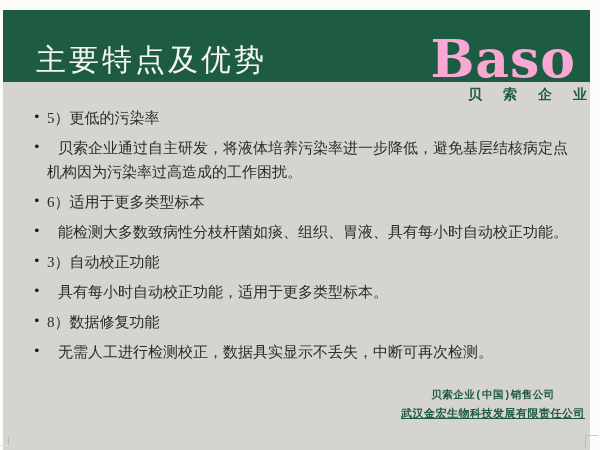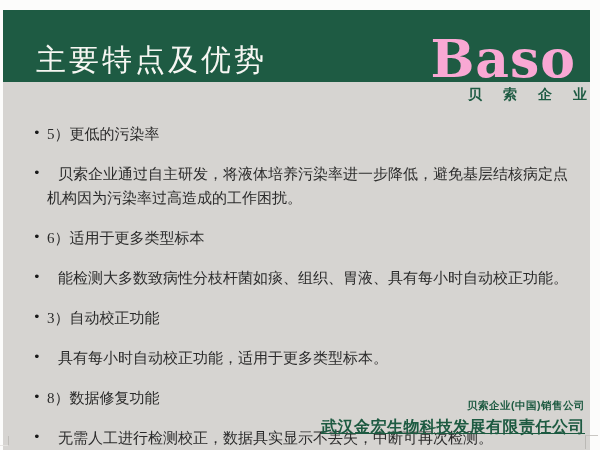--- a/index.html
+++ b/index.html
@@ -42,30 +42,30 @@
     color:#2b2b2b;
   }
   .bullet-item{
     position:relative; padding-left:17px;
     font-size:15px; line-height:24px; margin-bottom:6px;
   }
   .bullet-item .dot{
     position:absolute; left:3px; top:-1px; font-size:13px; color:#1a1a1a;
     font-family:"DejaVu Sans","Liberation Sans",sans-serif;
   }
-  .bullet-item .btext{display:block;margin-top:16px;}
+  .bullet-item .btext{display:block;}
   .bullet-item.detail .btext{text-indent:11px;}
   
   .footer{
-    position:absolute; right:15px; bottom:7px; text-align:right;
+    position:absolute; right:15px; bottom:7px; text-align:center;
     color:#1d5a41;
-    font-family:Liberation Sans, sans-serif;
+    font-family:Liberation Mono, monospace;
   }
   .footer .f1{font-size:10.5px; font-weight:bold; margin-bottom:4px; letter-spacing:0.5px;}
-  .footer .f2{font-size:16px; font-weight:bold; text-decoration:underline; margin-bottom:5px; letter-spacing:0.5px;}
+  .footer .f2{font-size:11px; font-weight:bold; text-decoration:underline; margin-bottom:22px; letter-spacing:0.5px;}
   .footer .f3{font-size:8px; font-weight:bold; color:#2e6b52;}
   
   .corner-mark-right{
     position:absolute; right:2px; bottom:1px; width:12px; height:13px;
     border-left:1px solid #b9b7b3; border-top:1px solid #c4c2be; opacity:.9;
   }
   .corner-mark-left{
     position:absolute; left:0; bottom:4px; width:8px; height:9px;
     border-right:1px solid #bdbbb7; border-bottom:1px solid #e6e4e1; opacity:.9;
   }

